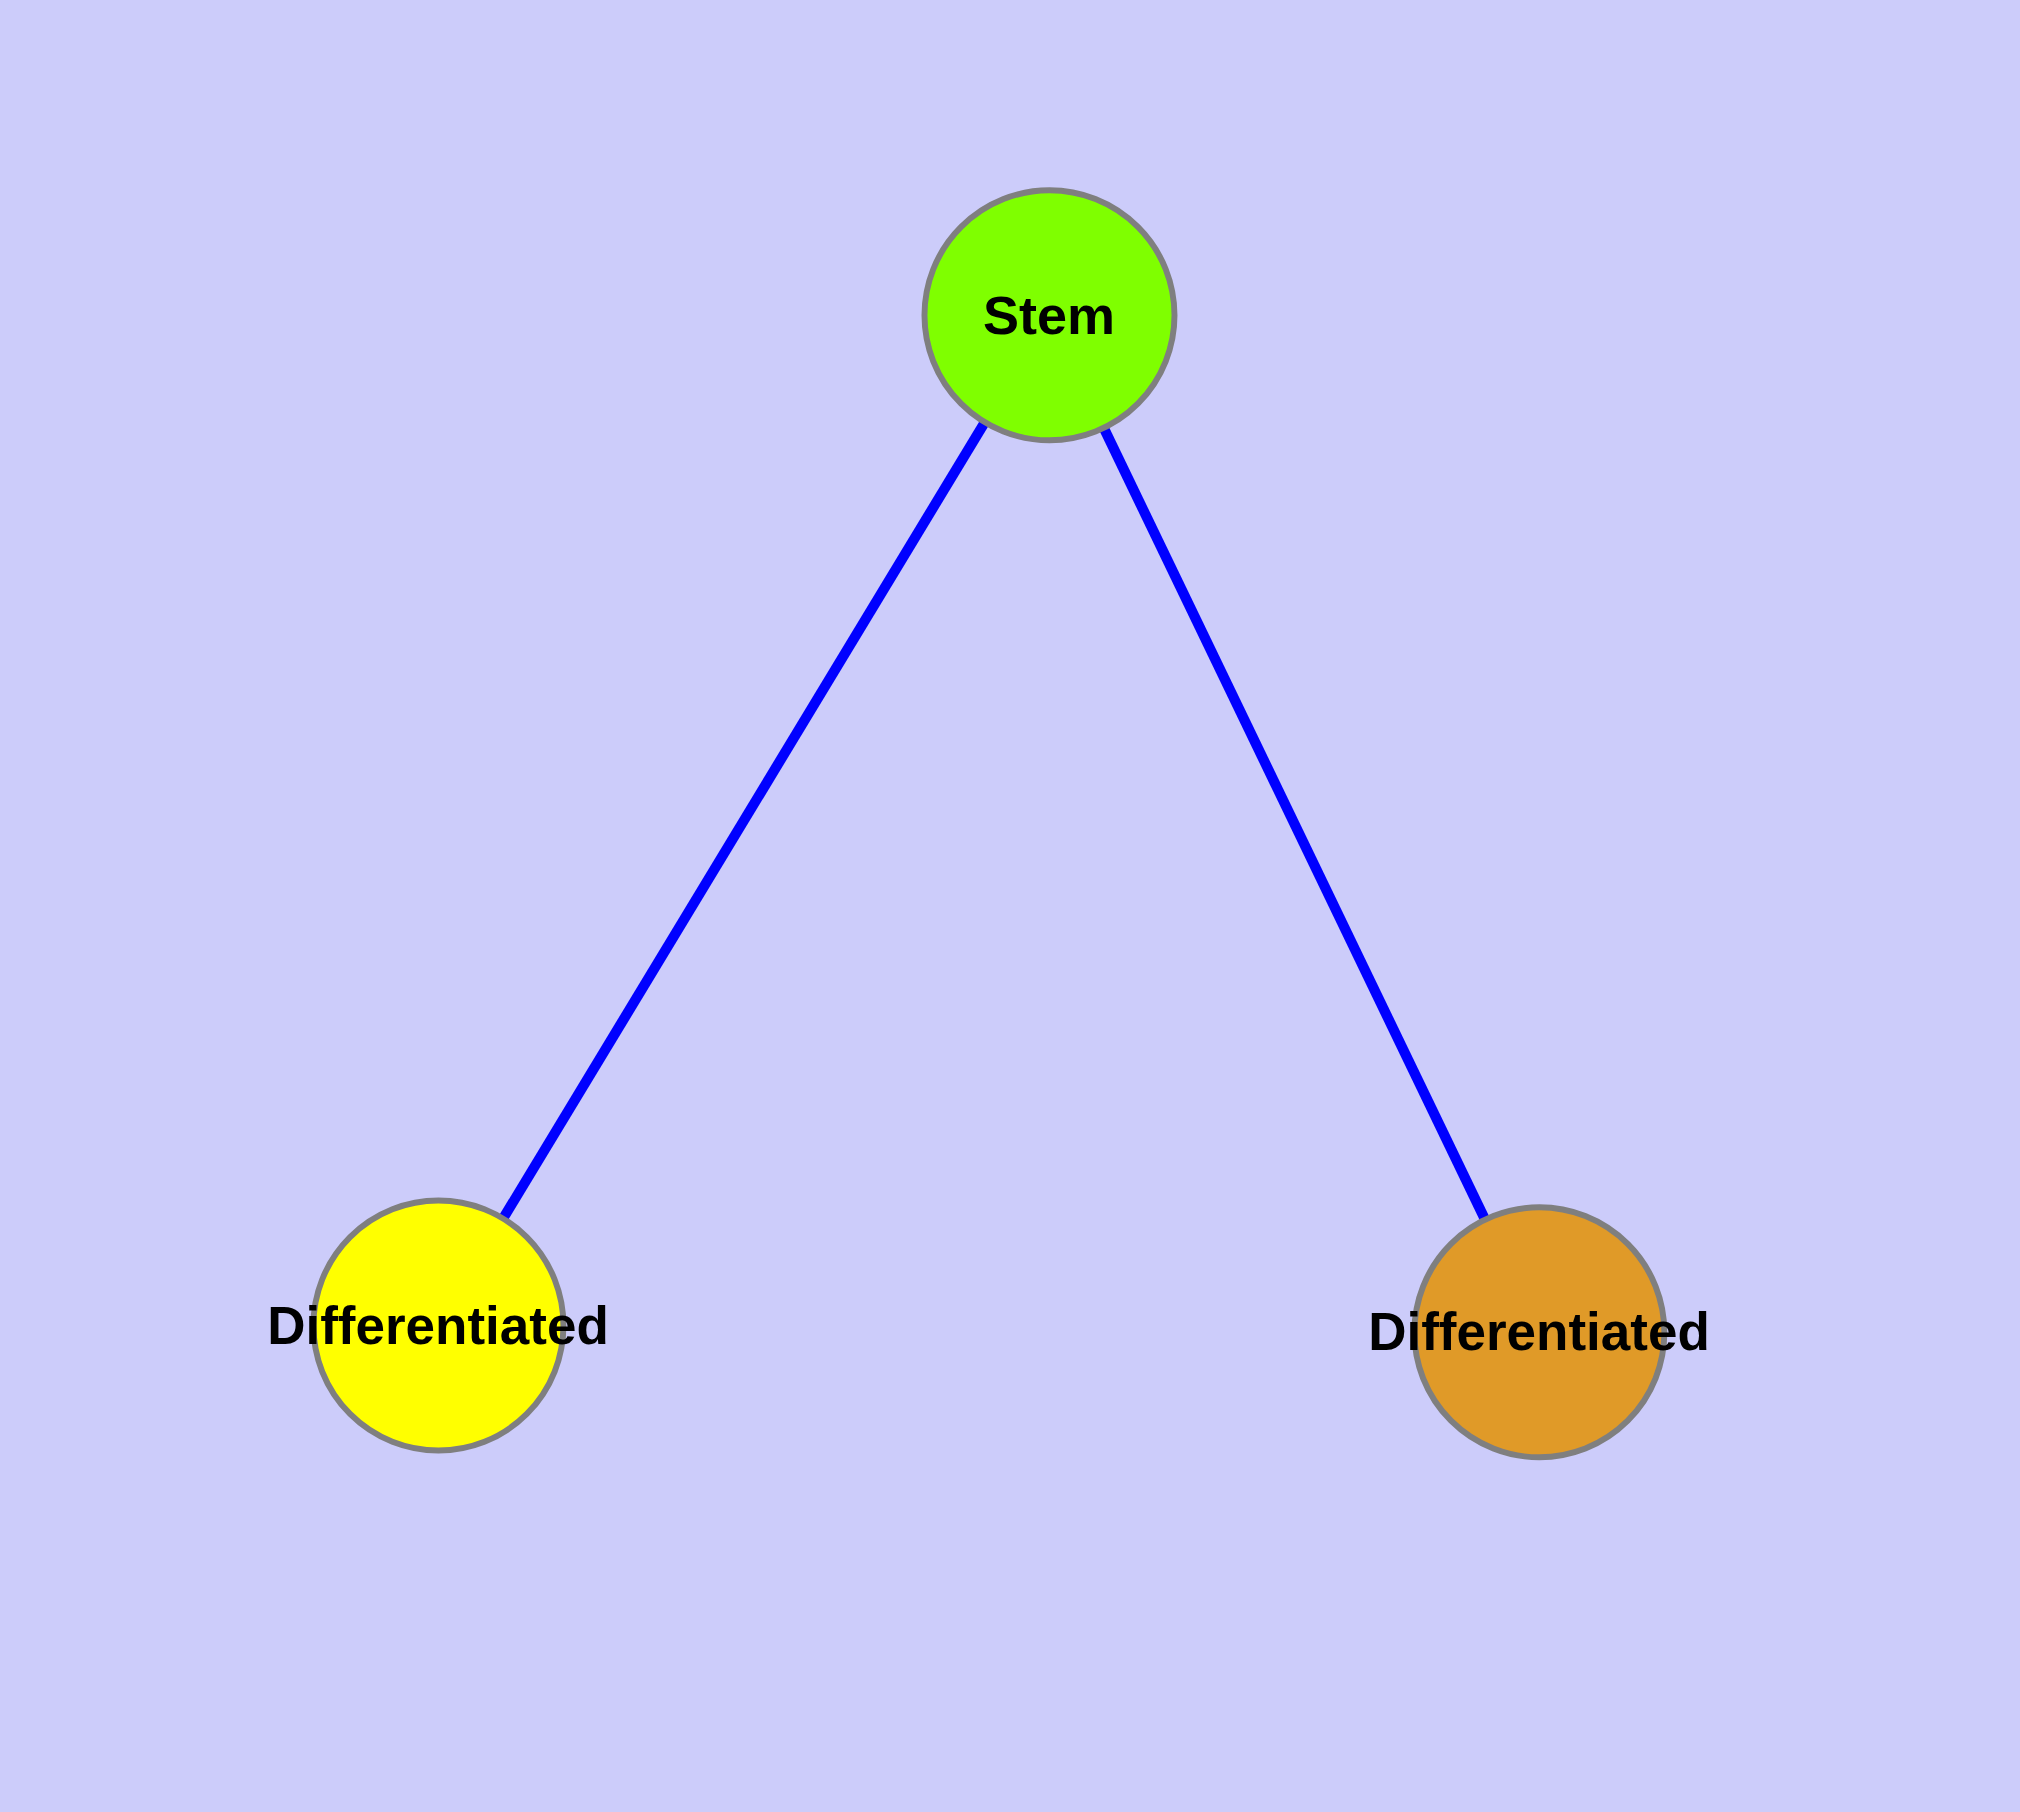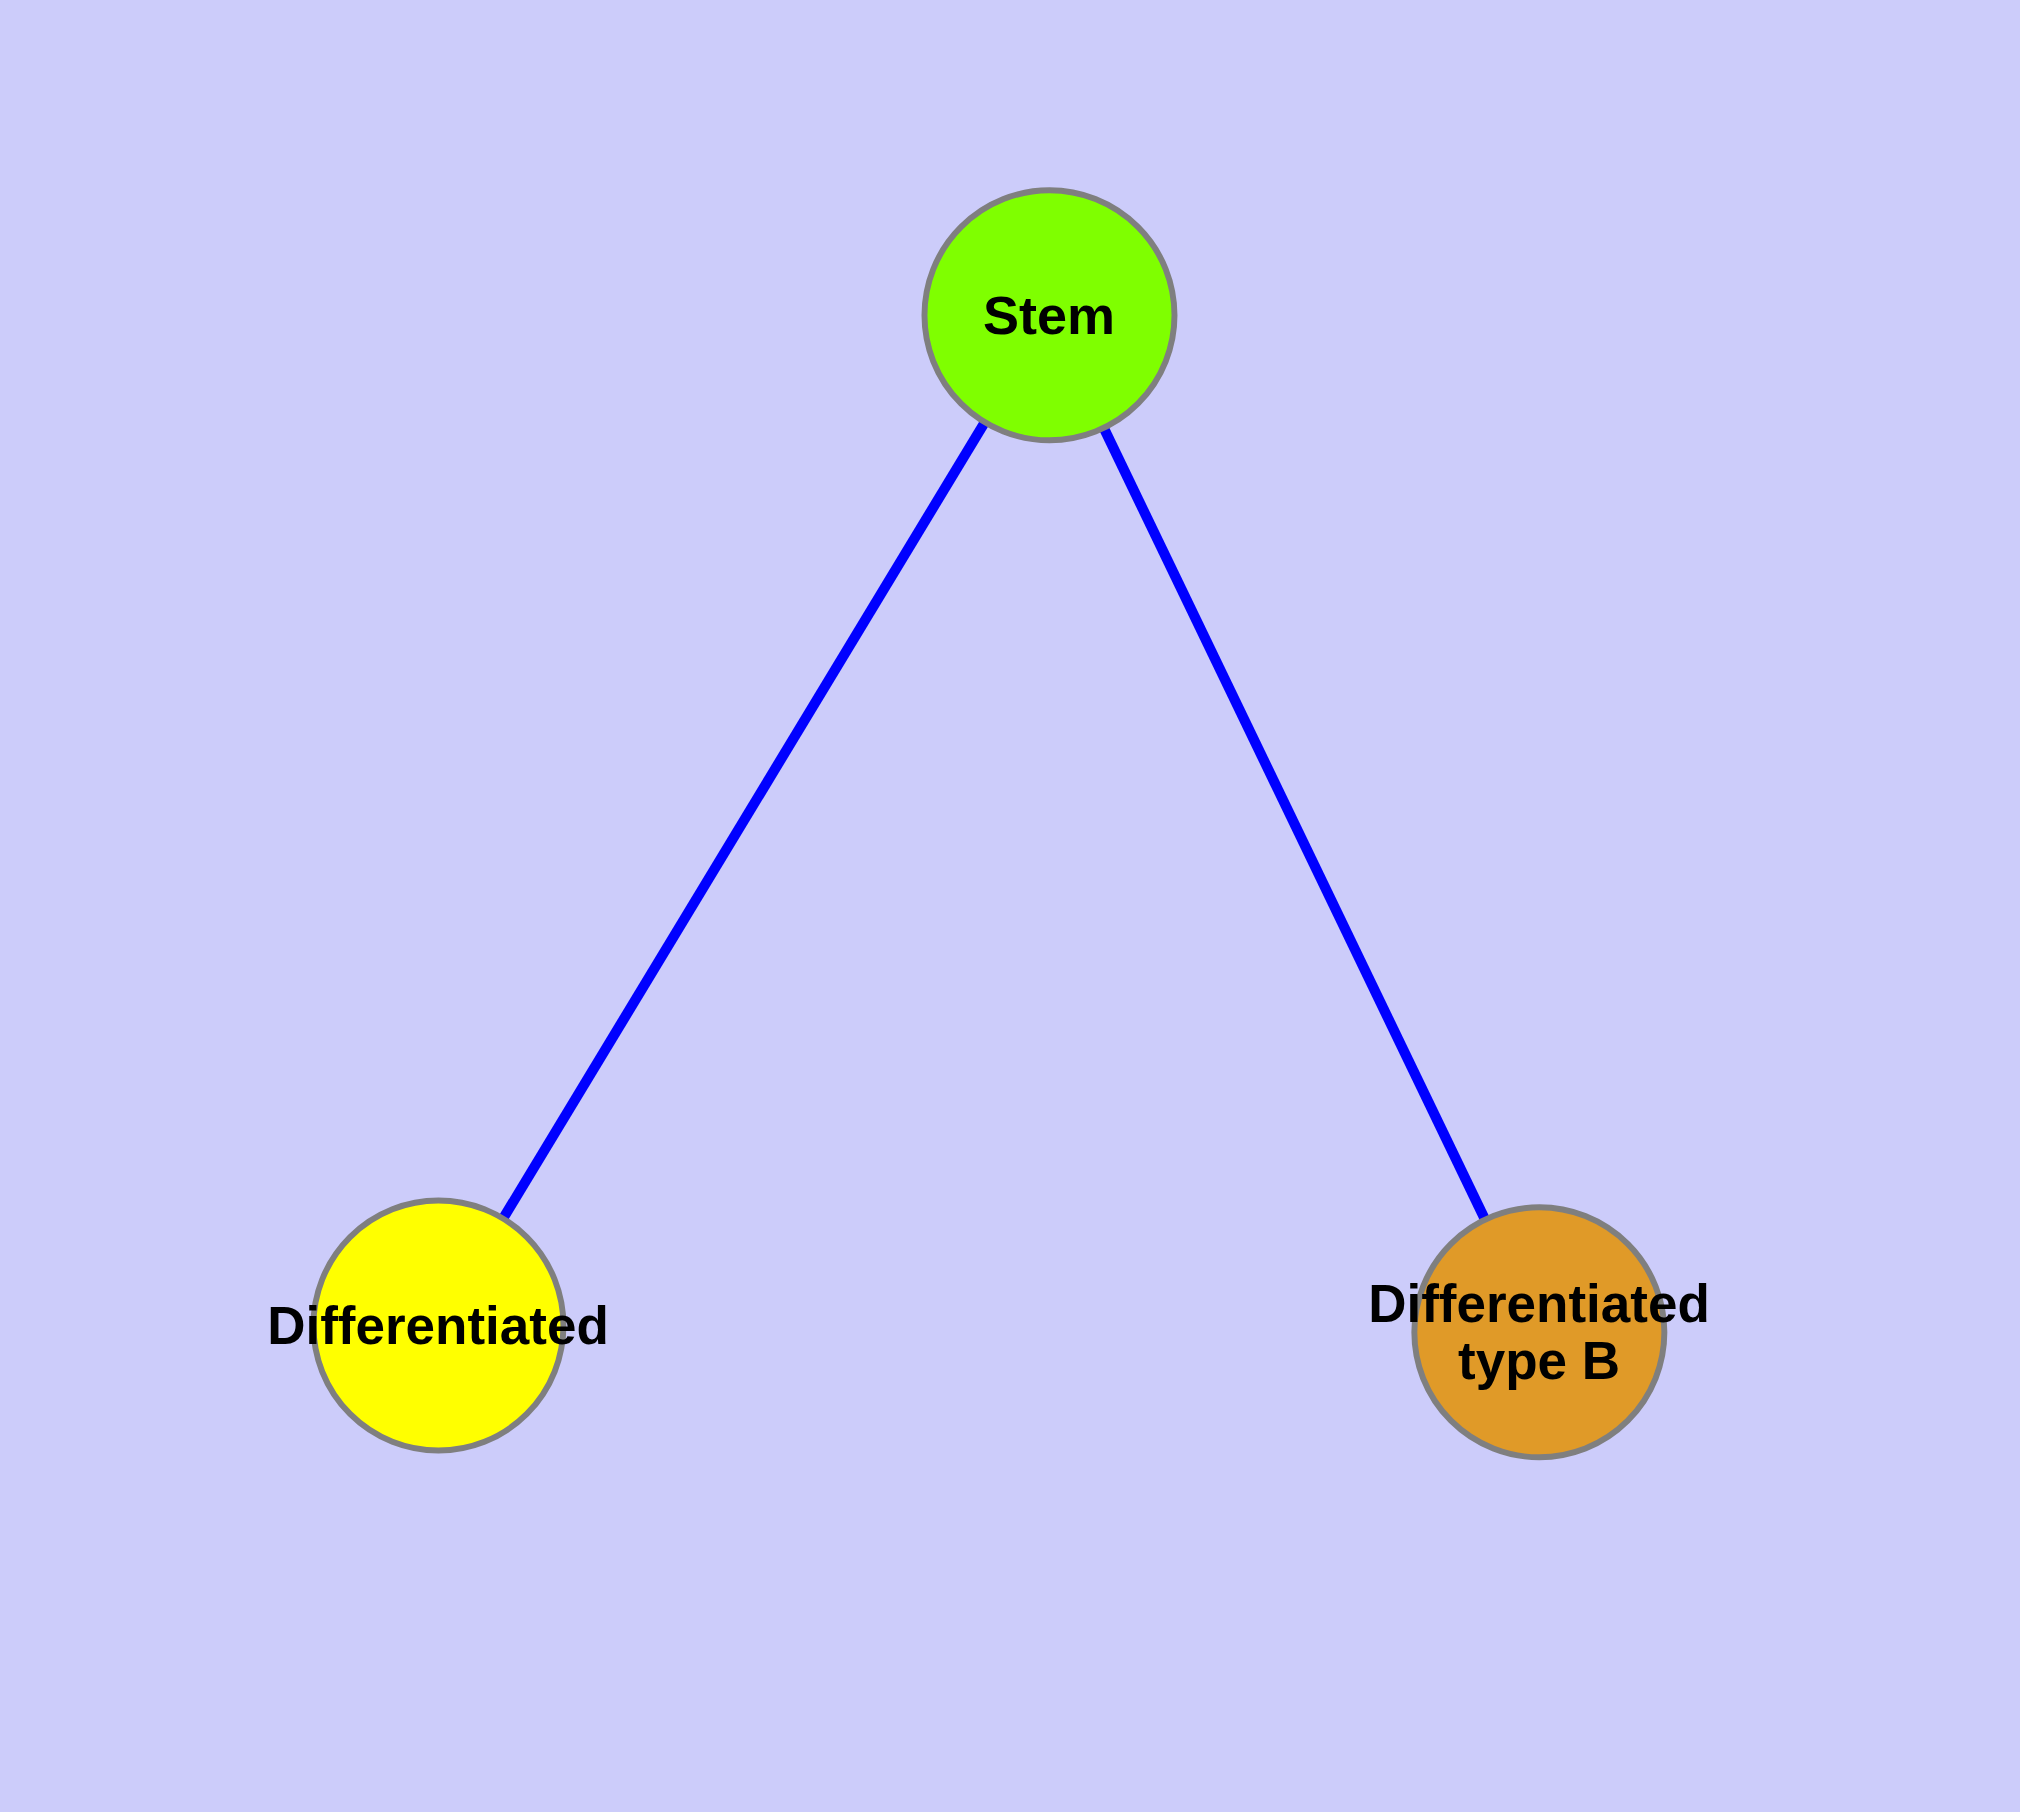--- a/index.html
+++ b/index.html
@@ -60,17 +60,16 @@
   </svg>
 
   <div class="node-label label-stem" style="left: 1049px; top: 315px;">
       <div>Stem</div>
     </div>
   <div class="node-label label-typeA" style="left: 438px; top: 1326px;">
       <div>Differentiated</div>
     </div>
   <div class="node-label label-typeB" style="left: 1539px; top: 1332px;">
       <div>Differentiated</div>
-      <div>type B</div>
     </div>
 
 </div>
 
 
 </body></html>

